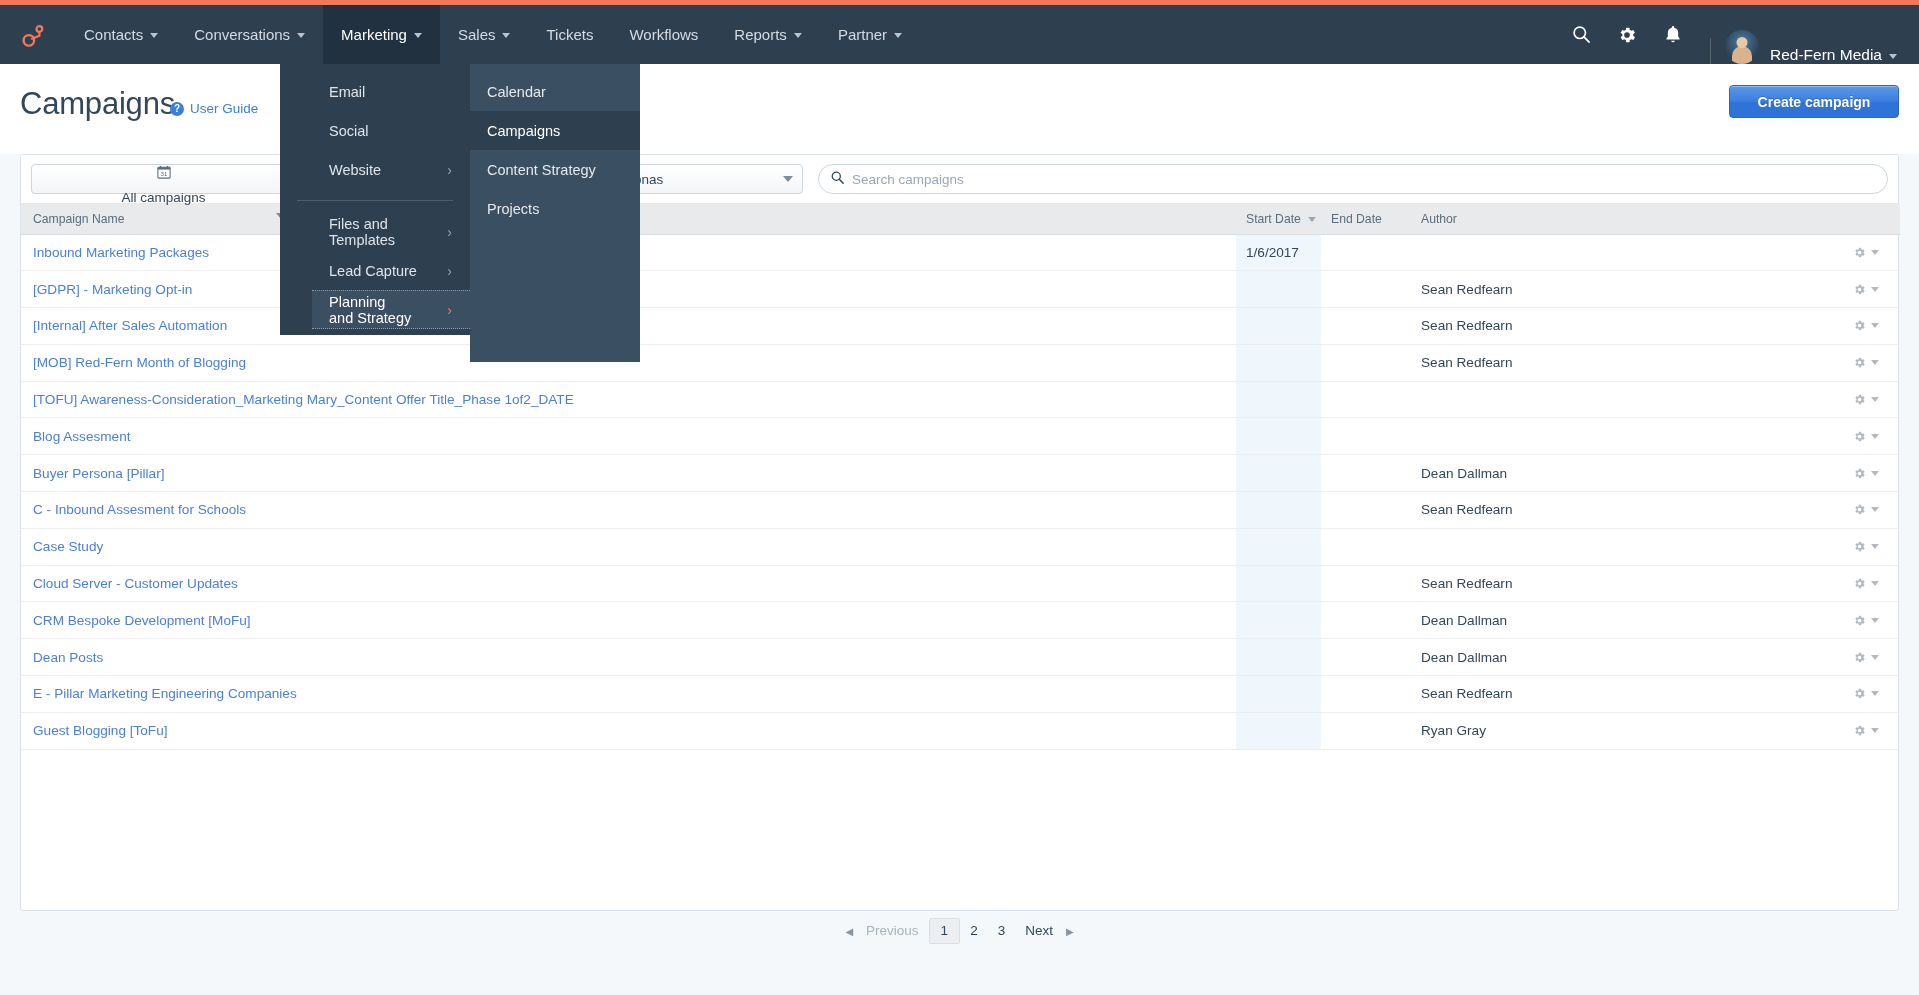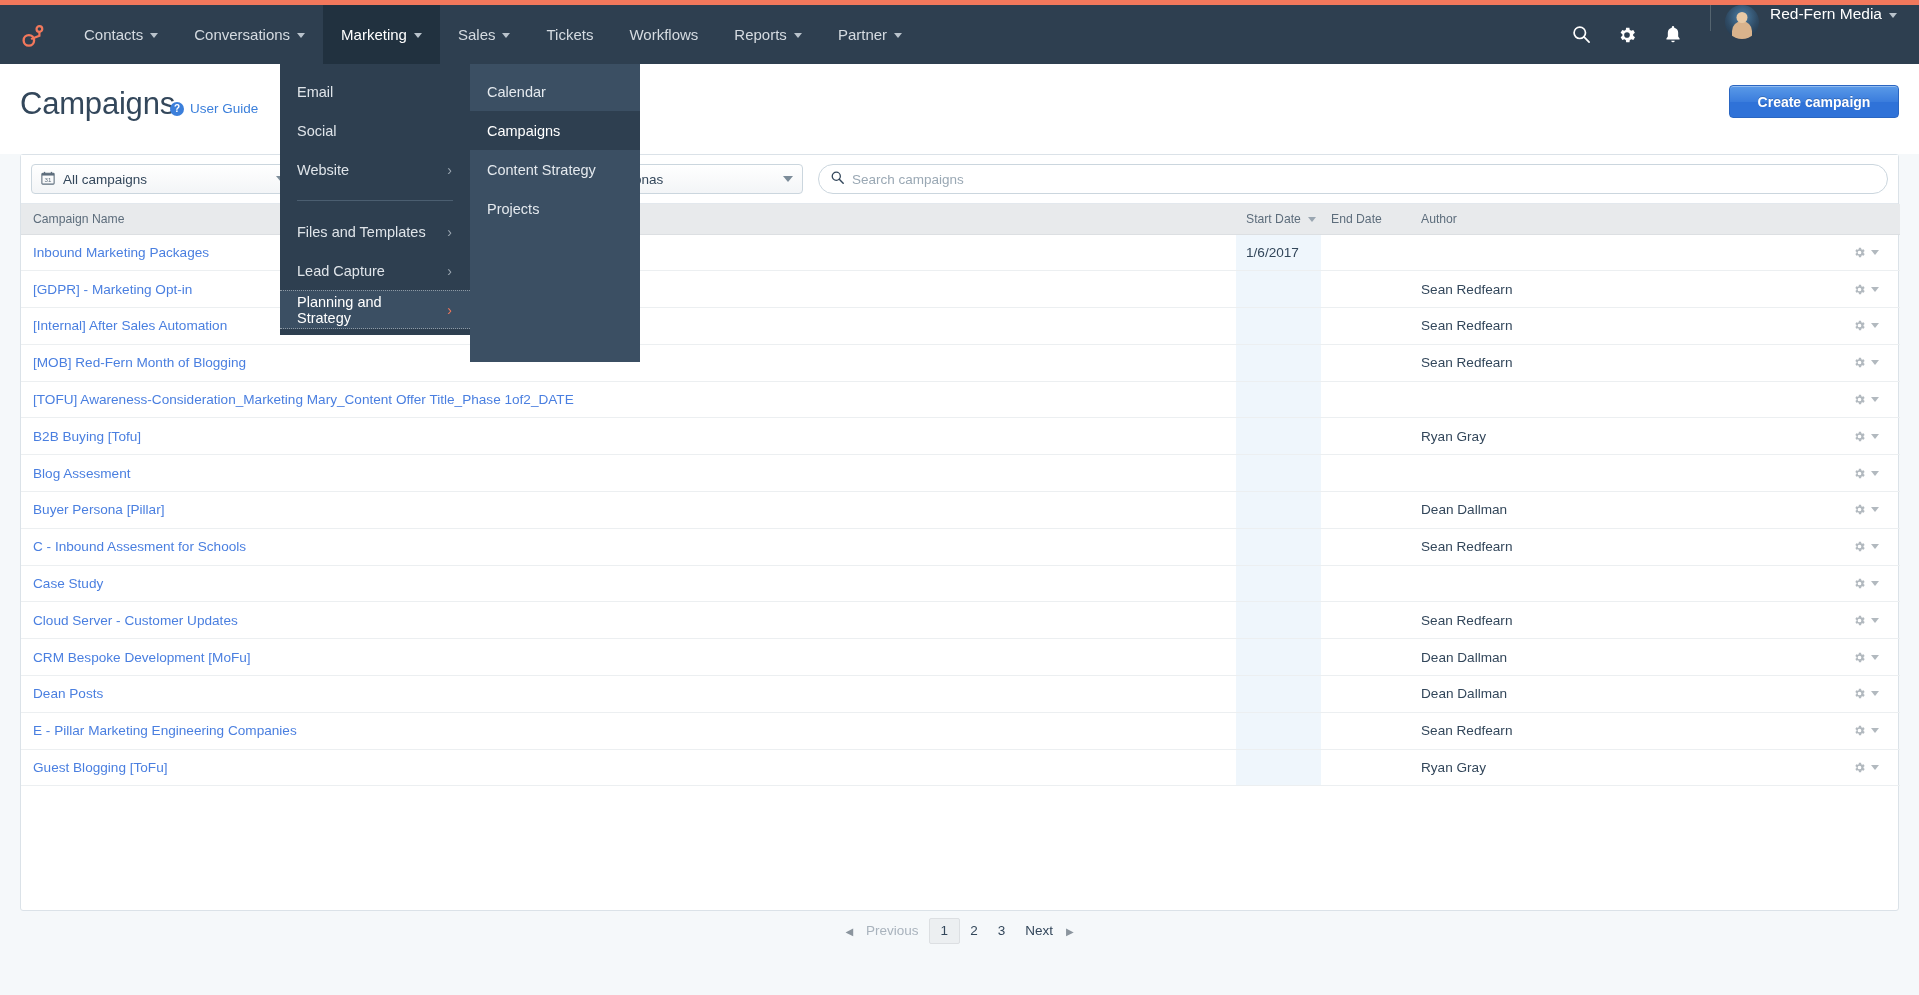--- a/index.html
+++ b/index.html
@@ -36,21 +36,21 @@
   }
   .nav-item.active { background: #21313f; color: #ffffff; }
   .caret-down {
     display: inline-block;
     border-left: 4.5px solid transparent;
     border-right: 4.5px solid transparent;
     border-top: 5px solid #b9c3cc;
     position: relative; top: 1px;
   }
   .nav-right {
-    margin-left: auto; display: flex; align-items: flex-start; gap: 0px;
+    margin-left: auto; display: flex; align-items: flex-end; gap: 0px;
     padding-right: 22px; height: 59px;
   }
   .nav-icon-btn {
     width: 46px; height: 59px; display: flex; align-items: center; justify-content: center;
     cursor: pointer;
   }
   .nav-divider { width: 1px; height: 26px; background: #55646f; margin: 0 14px; }
   .avatar {
     width: 34px; height: 34px; border-radius: 50%;
     background: radial-gradient(circle at 50% 35%, #4b7fa8 0%, #2f4a63 55%, #1c2f42 100%);
@@ -118,21 +118,21 @@
     background: #ffffff;
   }
   .select-box {
     height: 30px; border: 1px solid #cbd6de; border-radius: 4px;
     background: linear-gradient(to bottom, #ffffff 0%, #f3f5f7 100%);
     display: flex; align-items: center; padding: 0 9px; gap: 8px;
     font-size: 13.5px; color: #33475b; cursor: pointer;
     position: relative;
   }
   .select-box .cap { flex: 1; }
-  .sb-1 { width: 265px; }
+  .sb-1 { width: 265px; flex-direction: column; }
   .sb-2 { width: 242px; }
   .sb-3 { width: 245px; }
   .sel-caret {
     border-left: 5px solid transparent; border-right: 5px solid transparent;
     border-top: 6px solid #7c8c99; margin-left: auto;
   }
   .search-box {
     flex: 1; height: 30px; border: 1px solid #cbd6de; border-radius: 16px;
     background: #ffffff; display: flex; align-items: center;
     padding: 0 12px; gap: 8px; margin-left: 5px;
@@ -199,21 +199,21 @@
     position: absolute; top: 64px; left: 280px; width: 190px;
     background: #2e3f50; z-index: 60; padding-top: 8px; padding-bottom: 6px;
   }
   .menu-sub {
     position: absolute; top: 64px; left: 470px; width: 170px; height: 298px;
     background: #3b4f63; z-index: 59; padding-top: 8px;
   }
   .m-item {
     height: 39px; display: flex; align-items: center;
     padding: 0 18px 0 17px; color: #dfe4e9; font-size: 14.5px;
-    cursor: pointer; position: relative;
+    cursor: pointer; position: relative; margin-left: 32px;
   }
   .m-item .chev {
     margin-left: auto; color: #9aa6b1; font-size: 14px; line-height: 1;
   }
   .m-item.sel {
     background: #3b4f63; color: #ffffff;
     border-top: 1px dotted #8d99a4; border-bottom: 1px dotted #8d99a4; gap: 36px;
   }
   .m-item.sel .chev { color: #f2785c; }
   .m-sep { height: 1px; background: #4b5e70; margin: 11px 17px; }
@@ -428,34 +428,20 @@
             <td class="act">
               <span class="gear-wrap">
                 <svg width="13" height="13" viewBox="0 0 24 24" fill="#b2b9bf">
                   <path d="M19.4 13a7.6 7.6 0 0 0 0-2l2.1-1.6-2-3.5-2.5 1a7.7 7.7 0 0 0-1.7-1l-.4-2.6h-4l-.4 2.6c-.6.2-1.2.6-1.7 1l-2.5-1-2 3.5L6.5 11a7.6 7.6 0 0 0 0 2l-2.1 1.6 2 3.5 2.5-1c.5.4 1.1.8 1.7 1l.4 2.6h4l.4-2.6c.6-.2 1.2-.6 1.7-1l2.5 1 2-3.5zM12 15.4A3.4 3.4 0 1 1 15.4 12 3.4 3.4 0 0 1 12 15.4z"></path>
                 </svg>
                 <span class="gear-caret"></span>
               </span>
             </td>
           </tr>
           <tr>
-            <td class="name"><a>B2B Buying [Tofu]</a></td>
-            <td class="start"></td>
-            <td class="end"></td>
-            <td class="auth">Ryan Gray</td>
-            <td class="act">
-              <span class="gear-wrap">
-                <svg width="13" height="13" viewBox="0 0 24 24" fill="#b2b9bf">
-                  <path d="M19.4 13a7.6 7.6 0 0 0 0-2l2.1-1.6-2-3.5-2.5 1a7.7 7.7 0 0 0-1.7-1l-.4-2.6h-4l-.4 2.6c-.6.2-1.2.6-1.7 1l-2.5-1-2 3.5L6.5 11a7.6 7.6 0 0 0 0 2l-2.1 1.6 2 3.5 2.5-1c.5.4 1.1.8 1.7 1l.4 2.6h4l.4-2.6c.6-.2 1.2-.6 1.7-1l2.5 1 2-3.5zM12 15.4A3.4 3.4 0 1 1 15.4 12 3.4 3.4 0 0 1 12 15.4z"></path>
-                </svg>
-                <span class="gear-caret"></span>
-              </span>
-            </td>
-          </tr>
-          <tr>
             <td class="name"><a>Blog Assesment</a></td>
             <td class="start"></td>
             <td class="end"></td>
             <td class="auth"></td>
             <td class="act">
               <span class="gear-wrap">
                 <svg width="13" height="13" viewBox="0 0 24 24" fill="#b2b9bf">
                   <path d="M19.4 13a7.6 7.6 0 0 0 0-2l2.1-1.6-2-3.5-2.5 1a7.7 7.7 0 0 0-1.7-1l-.4-2.6h-4l-.4 2.6c-.6.2-1.2.6-1.7 1l-2.5-1-2 3.5L6.5 11a7.6 7.6 0 0 0 0 2l-2.1 1.6 2 3.5 2.5-1c.5.4 1.1.8 1.7 1l.4 2.6h4l.4-2.6c.6-.2 1.2-.6 1.7-1l2.5 1 2-3.5zM12 15.4A3.4 3.4 0 1 1 15.4 12 3.4 3.4 0 0 1 12 15.4z"></path>
                 </svg>
                 <span class="gear-caret"></span>

